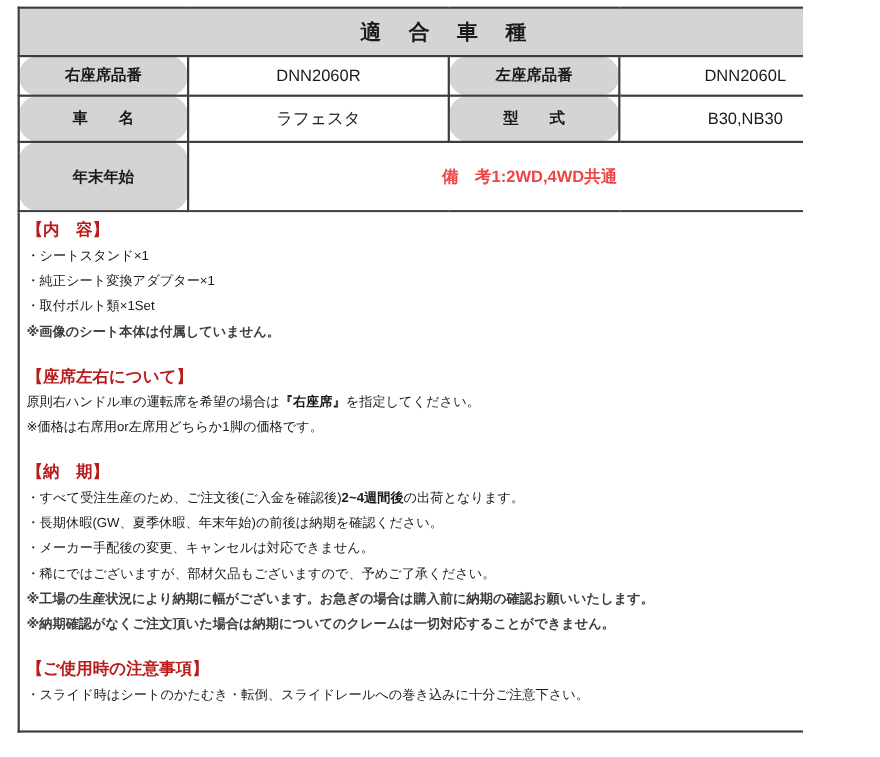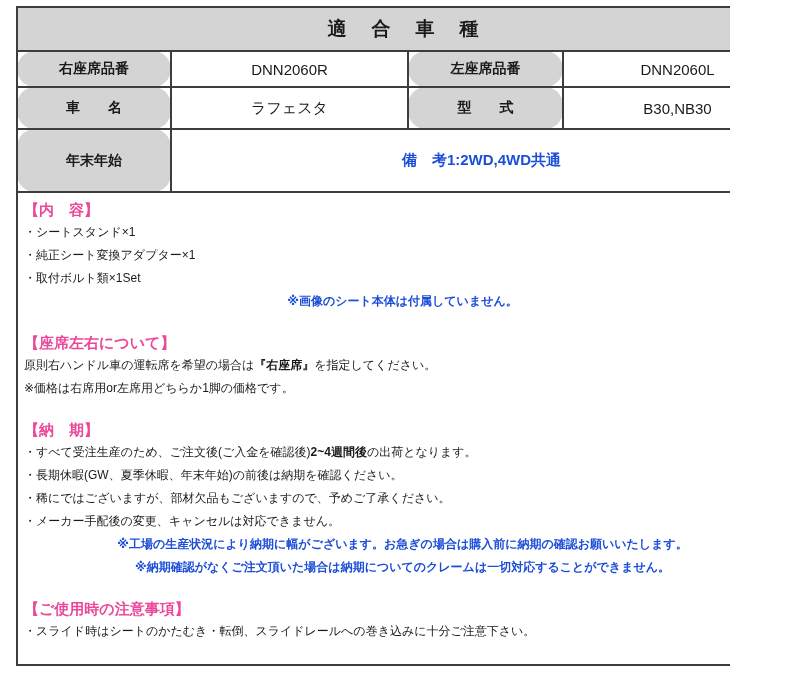--- a/index.html
+++ b/index.html
@@ -39,47 +39,46 @@
   }
   .value-cell{
     background:#ffffff;
     text-align:center;
     font-size:15px;
   }
   tr.row-part{height:36px;}
   tr.row-name{height:42px;margin-top:45px;}
   tr.row-remark{height:63px;}
   .remark-value{
-    color:#1d4ed8;
+    color:#ef4444;
     font-weight:bold;
     font-size:15px;
   }
   .content-box{
     box-sizing:border-box;
     width:775px;
     height:473px;
     border:2px solid #3d3d3d;
     border-top:none;
     background:#ffffff;
     padding:5px 8px 0 6px;
   }
   .line{
     line-height:23px;
     font-size:12px;
     white-space:nowrap;
   }
   .line.heading{
-    color:#ec4899;
+    color:#b91c1c;
     font-weight:bold;
     font-size:15px;
   }
   .line.red{
-    color:#1d4ed8;
+    color:#404040;
     font-weight:bold;
-    text-align:center;
   }
   .seg-b{font-weight:bold;}
   .spacer{height:18px;}
 </style>
 </head>
 <body>
 
 <div class="page">
   <div class="doc">
 
@@ -120,22 +119,22 @@
         <div class="line"><span>・取付ボルト類×1Set</span></div>
         <div class="line red"><span class="seg-b">※画像のシート本体は付属していません。</span></div>
         <div class="spacer"></div>
         <div class="line heading">【座席左右について】</div>
         <div class="line"><span>原則右ハンドル車の運転席を希望の場合は</span><span class="seg-b">『右座席』</span><span>を指定してください。</span></div>
         <div class="line"><span>※価格は右席用or左席用どちらか1脚の価格です。</span></div>
         <div class="spacer"></div>
         <div class="line heading">【納　期】</div>
         <div class="line"><span>・すべて受注生産のため、ご注文後(ご入金を確認後)</span><span class="seg-b">2~4週間後</span><span>の出荷となります。</span></div>
         <div class="line"><span>・長期休暇(GW、夏季休暇、年末年始)の前後は納期を確認ください。</span></div>
+        <div class="line"><span>・メーカー手配後の変更、キャンセルは対応できません。</span></div>
         <div class="line"><span>・稀にではございますが、部材欠品もございますので、予めご了承ください。</span></div>
-        <div class="line"><span>・メーカー手配後の変更、キャンセルは対応できません。</span></div>
         <div class="line red"><span class="seg-b">※工場の生産状況により納期に幅がございます。お急ぎの場合は購入前に納期の確認お願いいたします。</span></div>
         <div class="line red"><span class="seg-b">※納期確認がなくご注文頂いた場合は納期についてのクレームは一切対応することができません。</span></div>
         <div class="spacer"></div>
         <div class="line heading">【ご使用時の注意事項】</div>
         <div class="line"><span>・スライド時はシートのかたむき・転倒、スライドレールへの巻き込みに十分ご注意下さい。</span></div>
       </div>
   </div>
 </div>
 
 </body></html>

